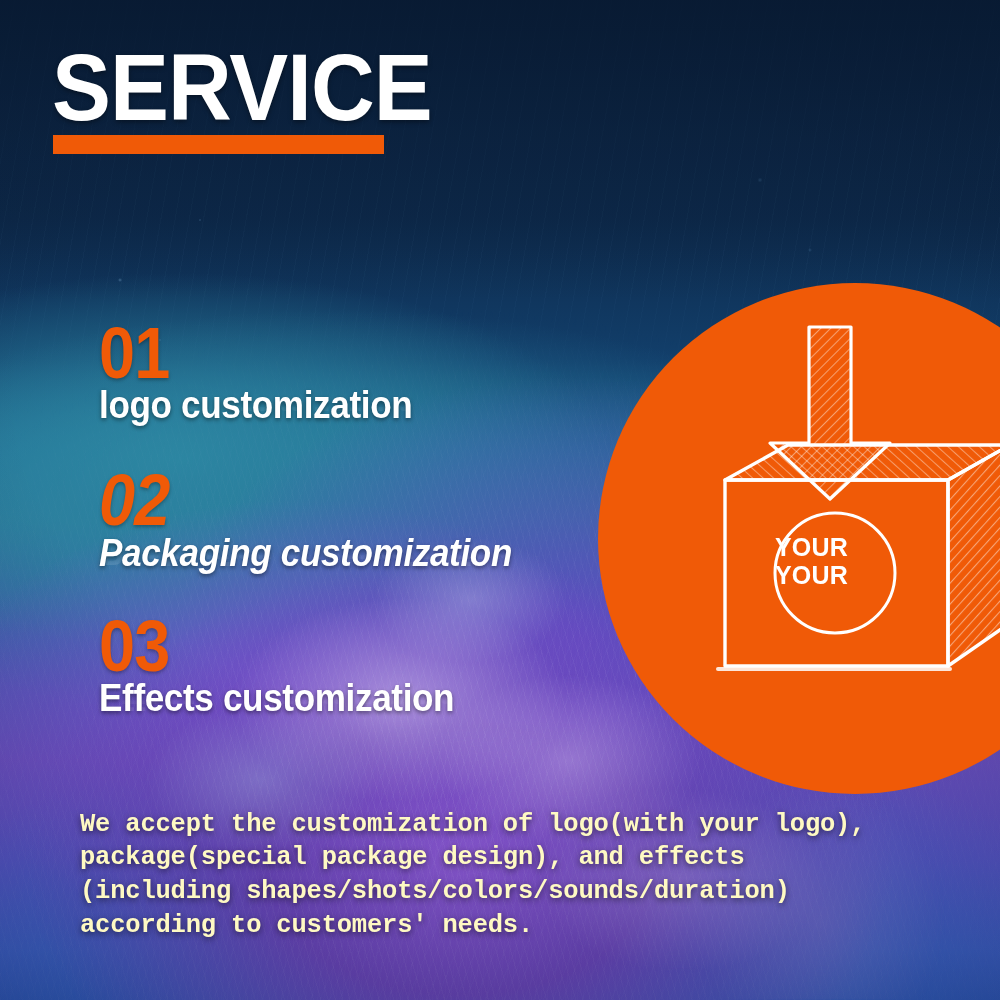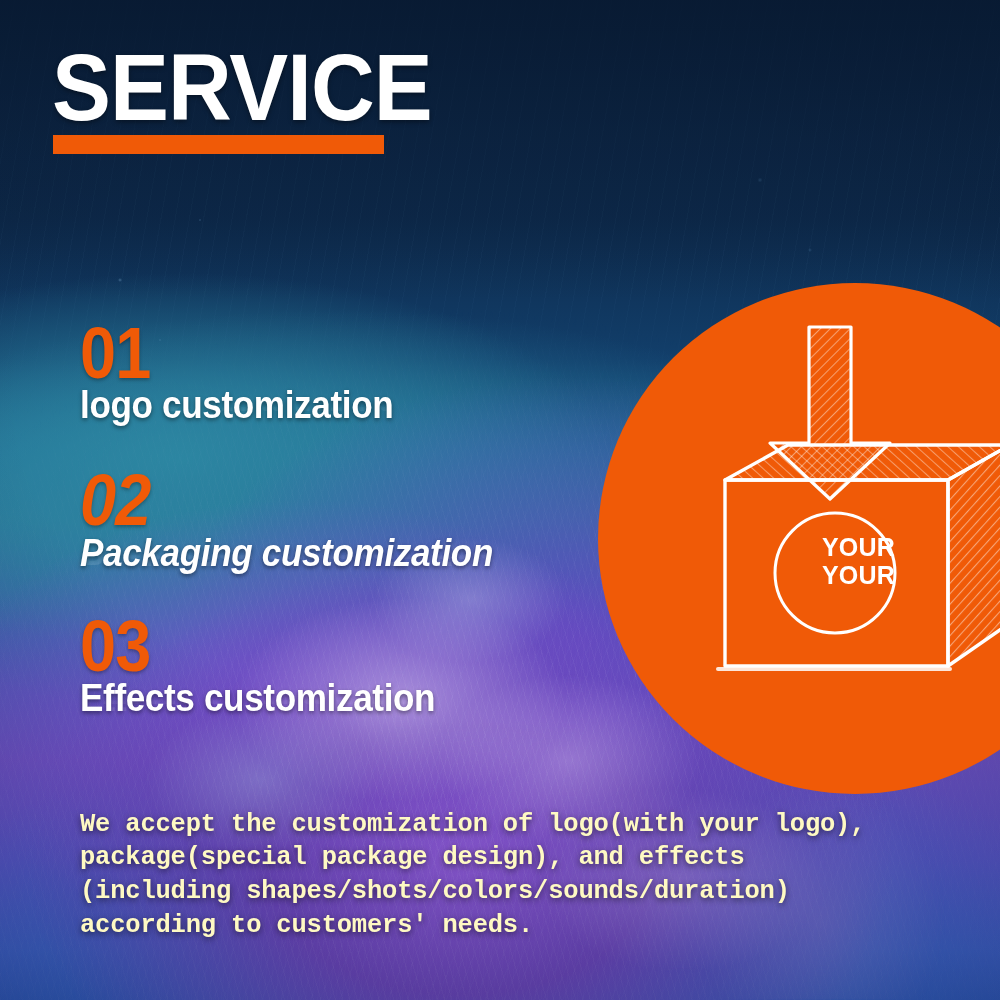--- a/index.html
+++ b/index.html
@@ -77,21 +77,21 @@
     text-shadow:0 2px 5px rgba(0,0,0,.40);
     position:relative;z-index:2;
   }
   .hl-bar{position:absolute;height:19px;background:#f05a07;z-index:1;}
   .hl-bar-1{left:1px;top:94px;width:625px;}
   .hl-bar-2{left:1px;top:94px;width:331px;}
   .hl-line-2{margin-top:-3px;}
 
   
   .features{position:absolute;left:80px;top:322px;width:620px;}
-  .feature{position:relative;margin-bottom:14px;}
+  .feature{position:relative;margin-bottom:14px;margin-left:19px;}
   .f-num{
     display:block;
     font-family:"Liberation Sans Narrow","Liberation Sans","DejaVu Sans Condensed",sans-serif;
     font-weight:700;
     font-size:72px;
     line-height:.88;
     letter-spacing:-1px;
     color:#f05a07;
     transform:scaleX(.9);
     transform-origin:left center;
@@ -145,21 +145,21 @@
     position:absolute;
     left:598px;top:283px;
     width:514px;height:511px;
     border-radius:50%;
     background:#f05a07;
   }
   .badge-art{position:absolute;left:598px;top:283px;width:514px;height:511px;}
   .logo-text{
     position:absolute;
     left:775px;top:533px;width:120px;
-    text-align:right;
+    text-align:left;
     font-family:"Liberation Sans","DejaVu Sans",sans-serif;
     font-weight:700;
     font-size:25px;
     line-height:1.12;
     color:#ffffff;
     letter-spacing:.2px;
   }
 </style>
 </head>
 <body>

